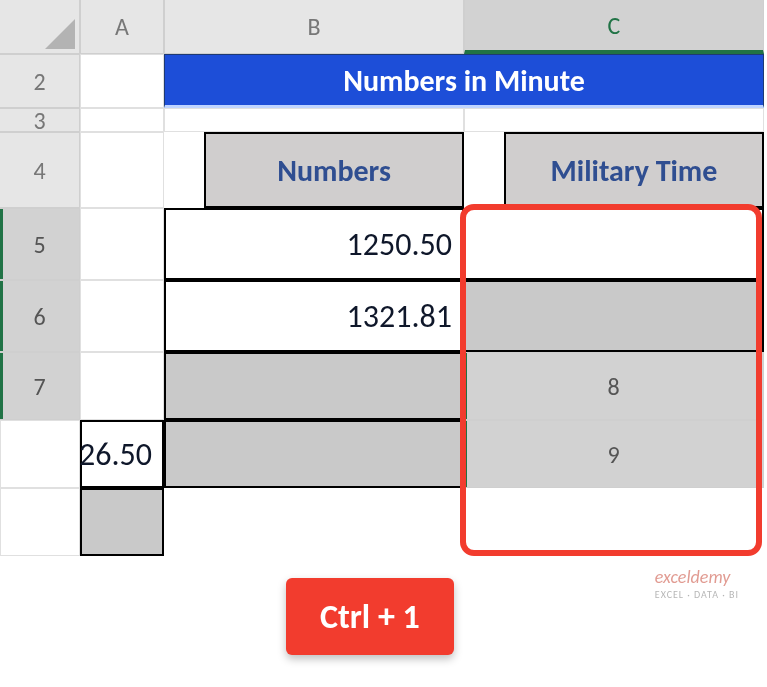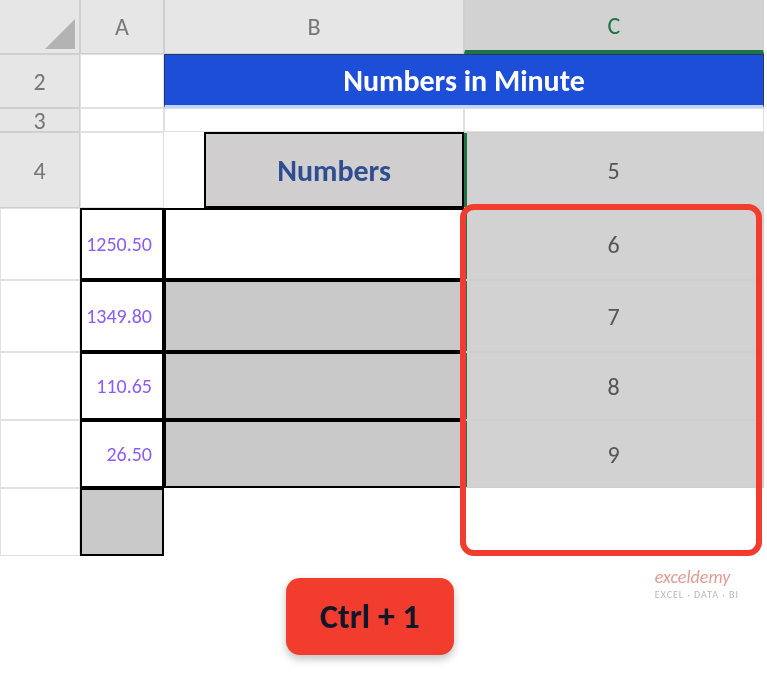--- a/index.html
+++ b/index.html
@@ -80,26 +80,26 @@
     font-weight: 700;
     font-size: 30px;
     display: flex;
     align-items: center;
     justify-content: center;
     margin-left: 40px;
   }
   .td {
     background: #ffffff;
     border: 2px solid #000;
-    font-size: 20px;
+    font-size: 32px;
     display: flex;
     align-items: center;
     justify-content: flex-end;
     padding-right: 10px;
-    color: #8b5cf6;
+    color: #0f172a;
   }
   .sel-td {
     background: #c9c9c9;
     border: 2px solid #000;
   }
   .sel-first {
     background: #ffffff;
   }
   .sel-box {
     position: absolute;
@@ -110,25 +110,25 @@
     top: 204px;
     width: 302px;
     height: 352px;
     z-index: 5;
   }
   .badge {
     position: absolute;
     left: 286px;
     top: 578px;
     background: #f23c2e;
-    color: #0f172a;
+    color: #ffffff;
     font-weight: 700;
     font-size: 34px;
     padding: 18px 34px;
-    border-radius: 14px;
+    border-radius: 6px;
     box-shadow: 0 4px 8px rgba(0,0,0,0.25);
     z-index: 6;
   }
   .watermark {
     position: absolute;
     right: 28px;
     bottom: 86px;
     font-size: 18px;
     color: #c94b3a;
     opacity: 0.55;
@@ -159,34 +159,34 @@
   <div class="title-bar">Numbers in Minute</div>
 
   <div class="hdr row">3</div>
   <div class="cell"></div>
   <div class="cell"></div>
   <div class="cell"></div>
 
   <div class="hdr row">4</div>
   <div class="cell"></div>
   <div class="th">Numbers</div>
+  <div class="th">Military Time</div>
 
   <div class="hdr row row-sel row-active-left">5</div>
   <div class="cell"></div>
   <div class="td">1250.50</div>
   <div class="sel-td sel-first"></div>
 
   <div class="hdr row row-sel row-active-left">6</div>
   <div class="cell"></div>
-  <div class="td">1349.80</div>
+  <div class="td">1321.81</div>
   <div class="sel-td"></div>
 
   <div class="hdr row row-sel row-active-left">7</div>
   <div class="cell"></div>
-  <div class="td">110.65</div>
   <div class="sel-td"></div>
 
   <div class="hdr row row-sel row-active-left">8</div>
   <div class="cell"></div>
   <div class="td">26.50</div>
   <div class="sel-td"></div>
 
   <div class="hdr row row-sel row-active-left">9</div>
   <div class="cell"></div>
   <div class="sel-td"></div>

